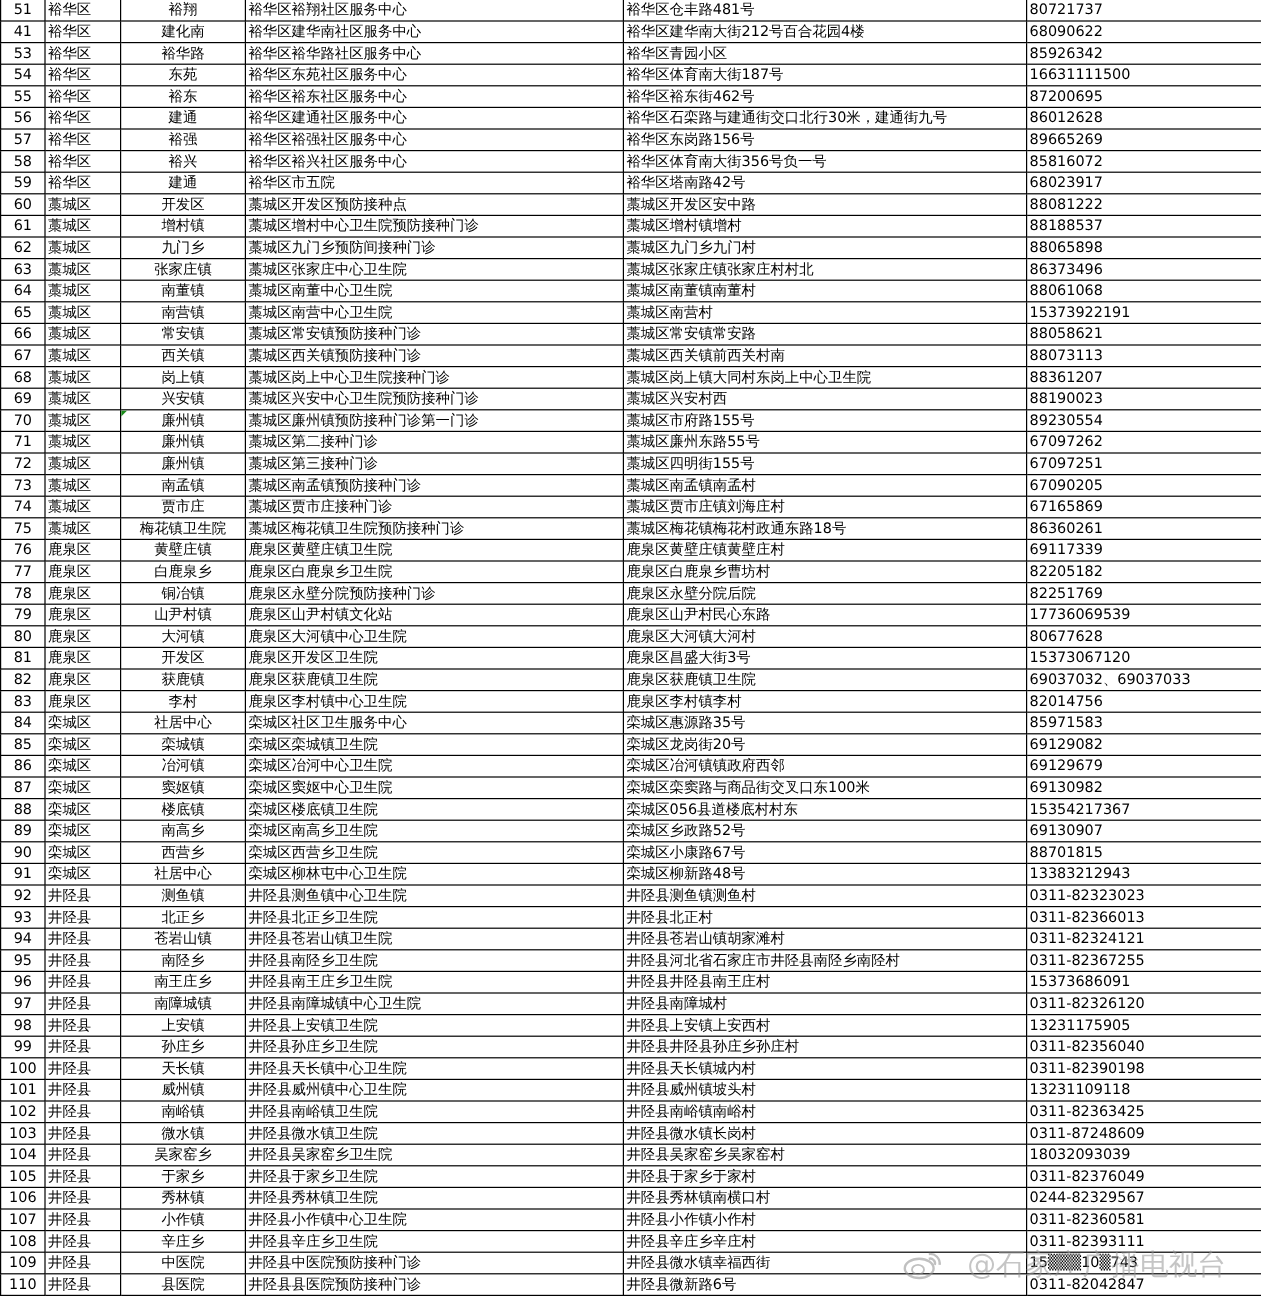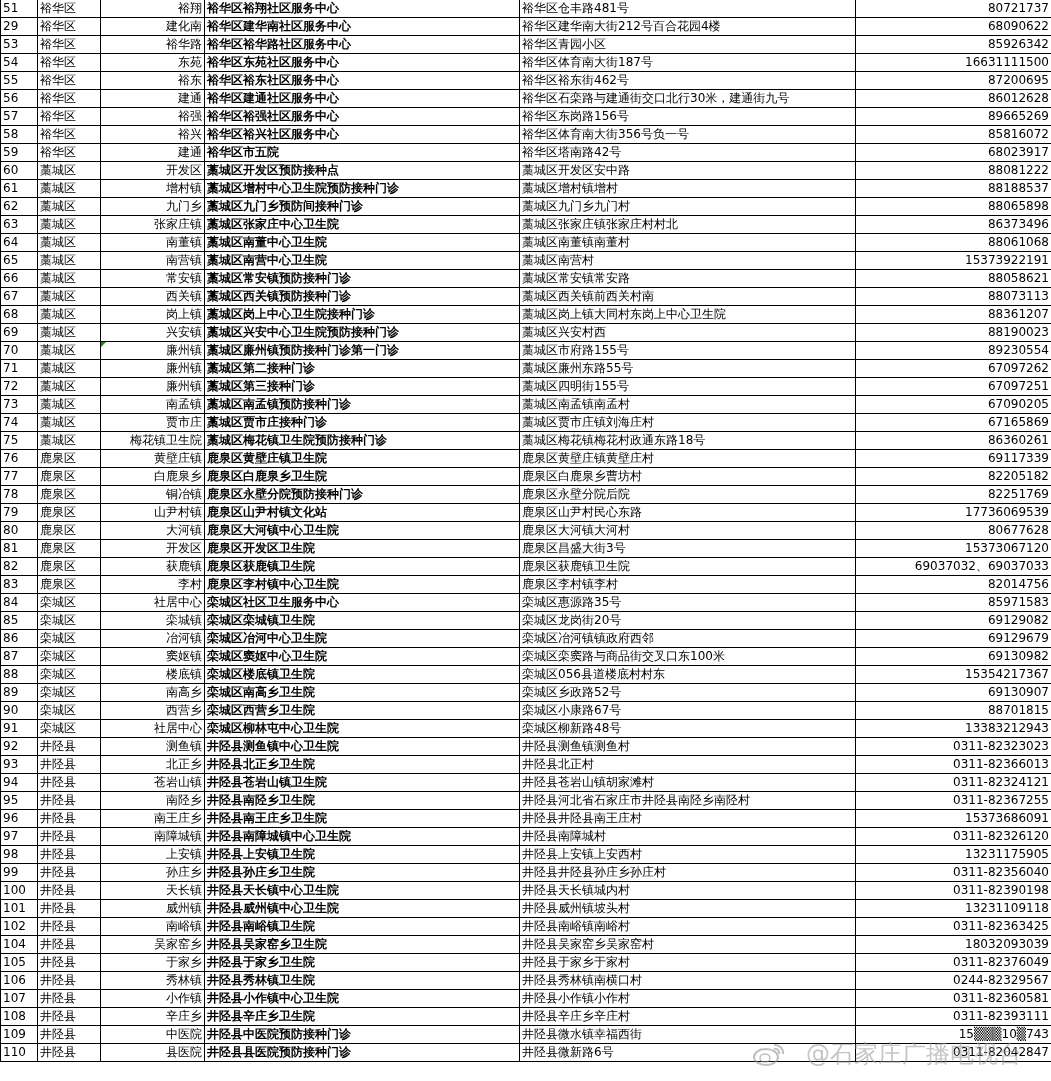--- a/index.html
+++ b/index.html
@@ -1,24 +1,24 @@
 <!DOCTYPE html>
 <html><head>
 <meta charset="utf-8">
 <style>
   html, body { margin: 0; padding: 0; background: #ffffff; }
   body { width: 1051px; height: 1081px; overflow: hidden; position: relative; font-family: "DejaVu Sans", "Liberation Sans", sans-serif; }
   table.sheet { border-collapse: collapse; table-layout: fixed; width: 1051px; position: absolute; left: 0; top: -1px; }
   table.sheet td { border: 1px solid #000; height: 17px; padding: 0 2px; font-size: 12px; line-height: 17px; color: #000; white-space: nowrap; overflow: hidden; }
-  td.c-num { text-align: left; }
+  td.c-num { text-align: center; }
   td.c-dist { text-align: left; }
-  td.c-town { text-align: right; position: relative; }
-  td.c-name { text-align: left; font-weight: bold; }
+  td.c-town { text-align: center; position: relative; }
+  td.c-name { text-align: left; }
   td.c-addr { text-align: left; }
-  td.c-phone { text-align: right; }
+  td.c-phone { text-align: left; }
   .green-marker { position: absolute; left: 0; top: 0; width: 0; height: 0; border-top: 5px solid #1a8a1a; border-right: 5px solid transparent; }
   .watermark { position: absolute; left: 752px; top: 1038px; display: flex; align-items: center; gap: 20px; color: rgba(150,150,150,0.55); font-size: 24px; pointer-events: none; white-space: nowrap; }
   .watermark .weibo-icon { width: 34px; height: 26px; }
 </style>
 </head>
 <body>
 
 <table class="sheet">
   <colgroup>
     <col style="width:37px">
@@ -31,21 +31,21 @@
   <tbody id="sheet-body">
       <tr>
     <td class="c-num">51</td>
     <td class="c-dist">裕华区</td>
     <td class="c-town">裕翔</td>
     <td class="c-name">裕华区裕翔社区服务中心</td>
     <td class="c-addr">裕华区仓丰路481号</td>
     <td class="c-phone">80721737</td>
   </tr>
       <tr>
-    <td class="c-num">29</td>
+    <td class="c-num">41</td>
     <td class="c-dist">裕华区</td>
     <td class="c-town">建化南</td>
     <td class="c-name">裕华区建华南社区服务中心</td>
     <td class="c-addr">裕华区建华南大街212号百合花园4楼</td>
     <td class="c-phone">68090622</td>
   </tr>
       <tr>
     <td class="c-num">53</td>
     <td class="c-dist">裕华区</td>
     <td class="c-town">裕华路</td>
@@ -437,20 +437,28 @@
     <td class="c-addr">井陉县威州镇坡头村</td>
     <td class="c-phone">13231109118</td>
   </tr>
       <tr>
     <td class="c-num">102</td>
     <td class="c-dist">井陉县</td>
     <td class="c-town">南峪镇</td>
     <td class="c-name">井陉县南峪镇卫生院</td>
     <td class="c-addr">井陉县南峪镇南峪村</td>
     <td class="c-phone">0311-82363425</td>
+  </tr>
+      <tr>
+    <td class="c-num">103</td>
+    <td class="c-dist">井陉县</td>
+    <td class="c-town">微水镇</td>
+    <td class="c-name">井陉县微水镇卫生院</td>
+    <td class="c-addr">井陉县微水镇长岗村</td>
+    <td class="c-phone">0311-87248609</td>
   </tr>
       <tr>
     <td class="c-num">104</td>
     <td class="c-dist">井陉县</td>
     <td class="c-town">吴家窑乡</td>
     <td class="c-name">井陉县吴家窑乡卫生院</td>
     <td class="c-addr">井陉县吴家窑乡吴家窑村</td>
     <td class="c-phone">18032093039</td>
   </tr>
       <tr>

